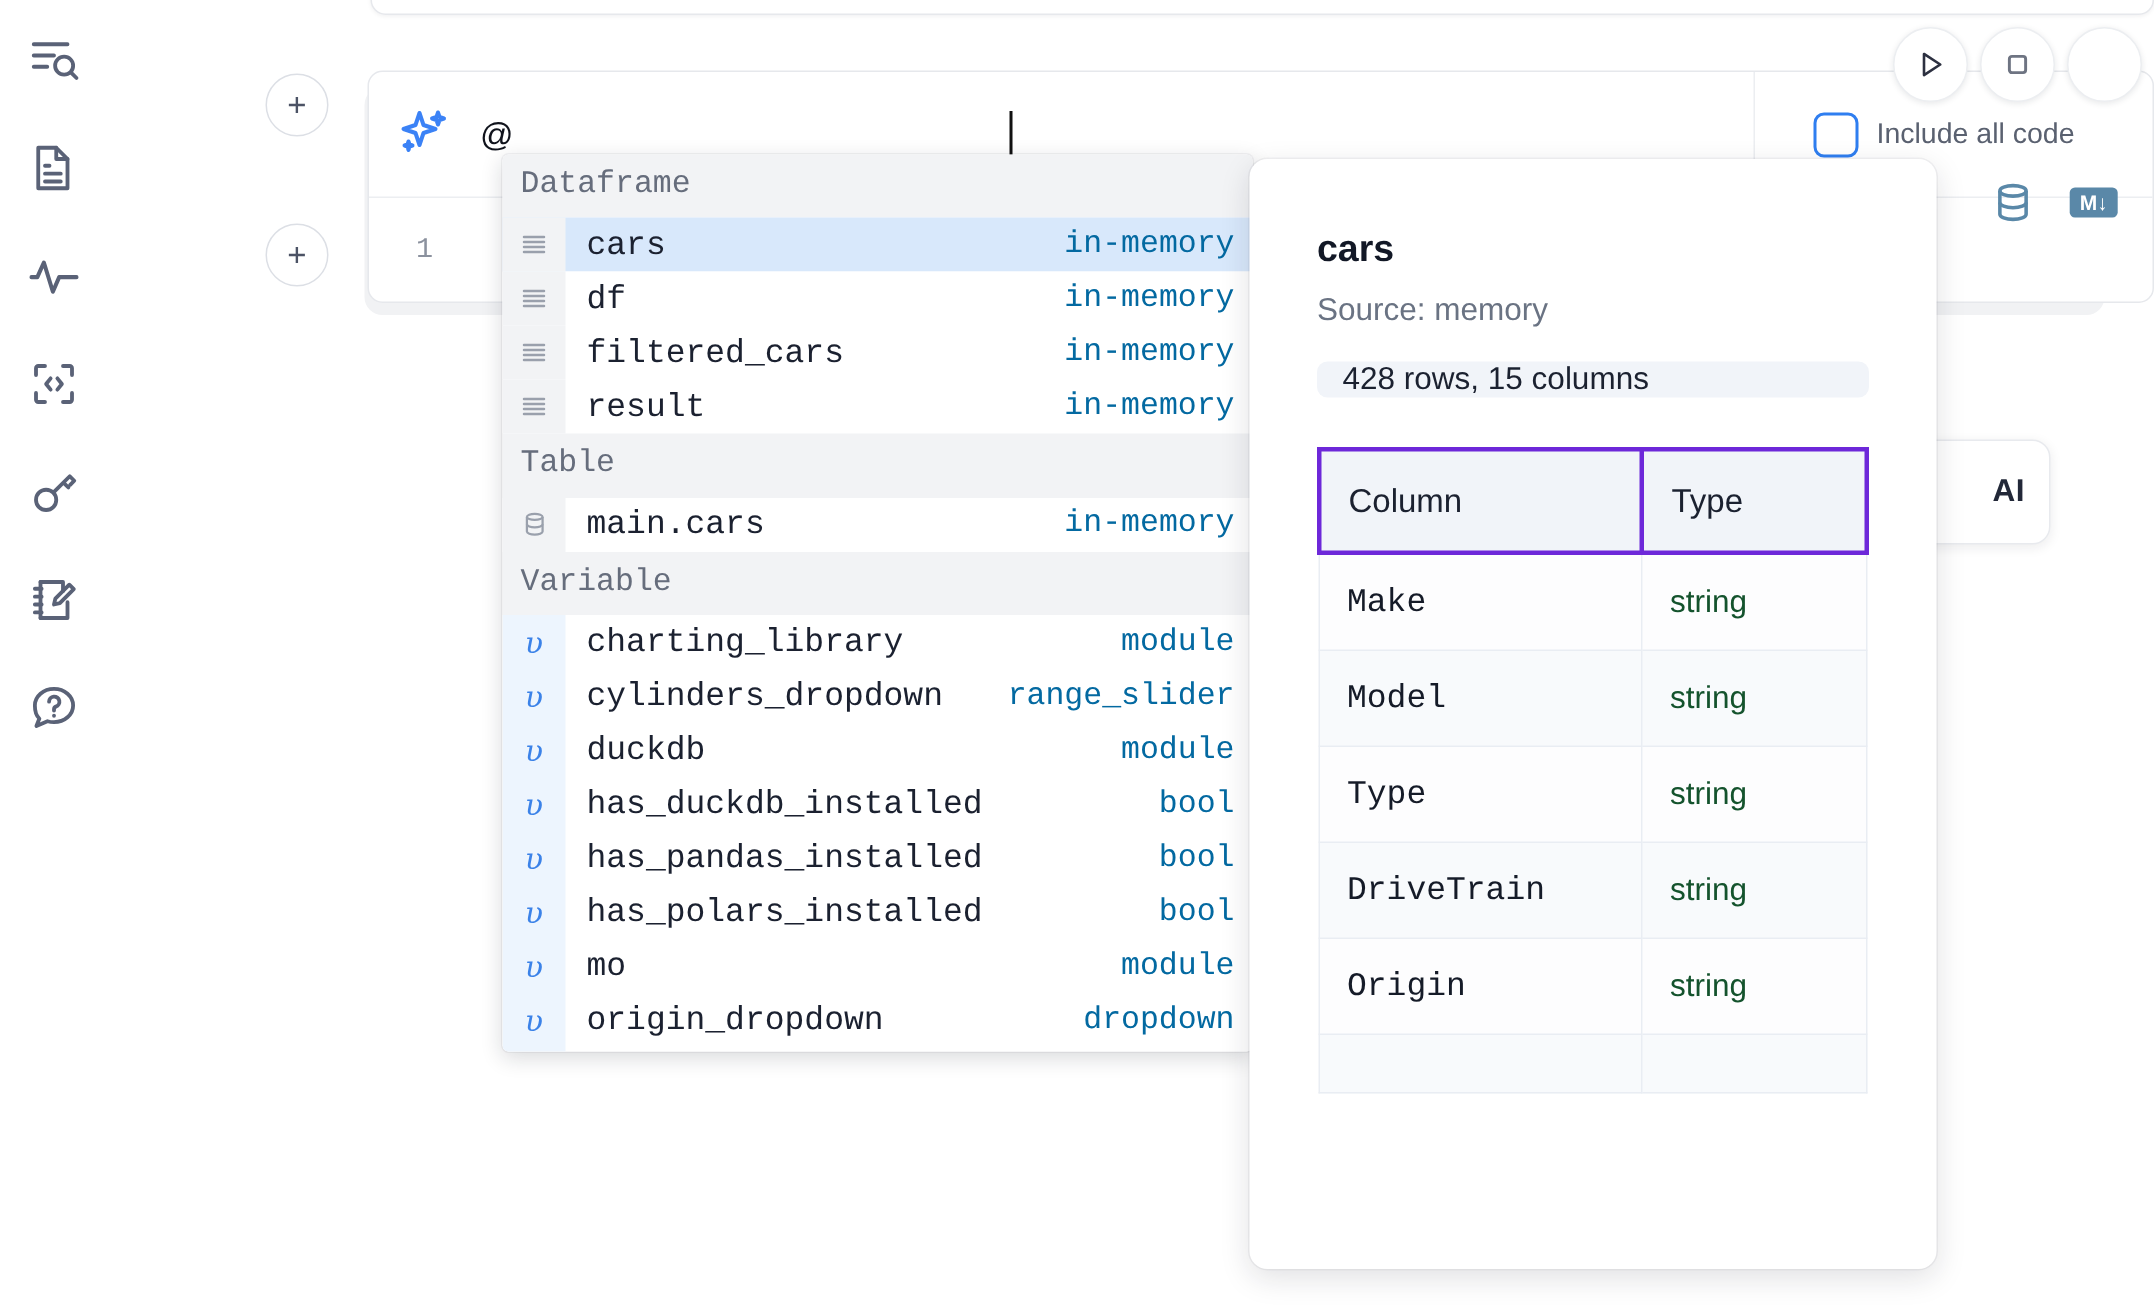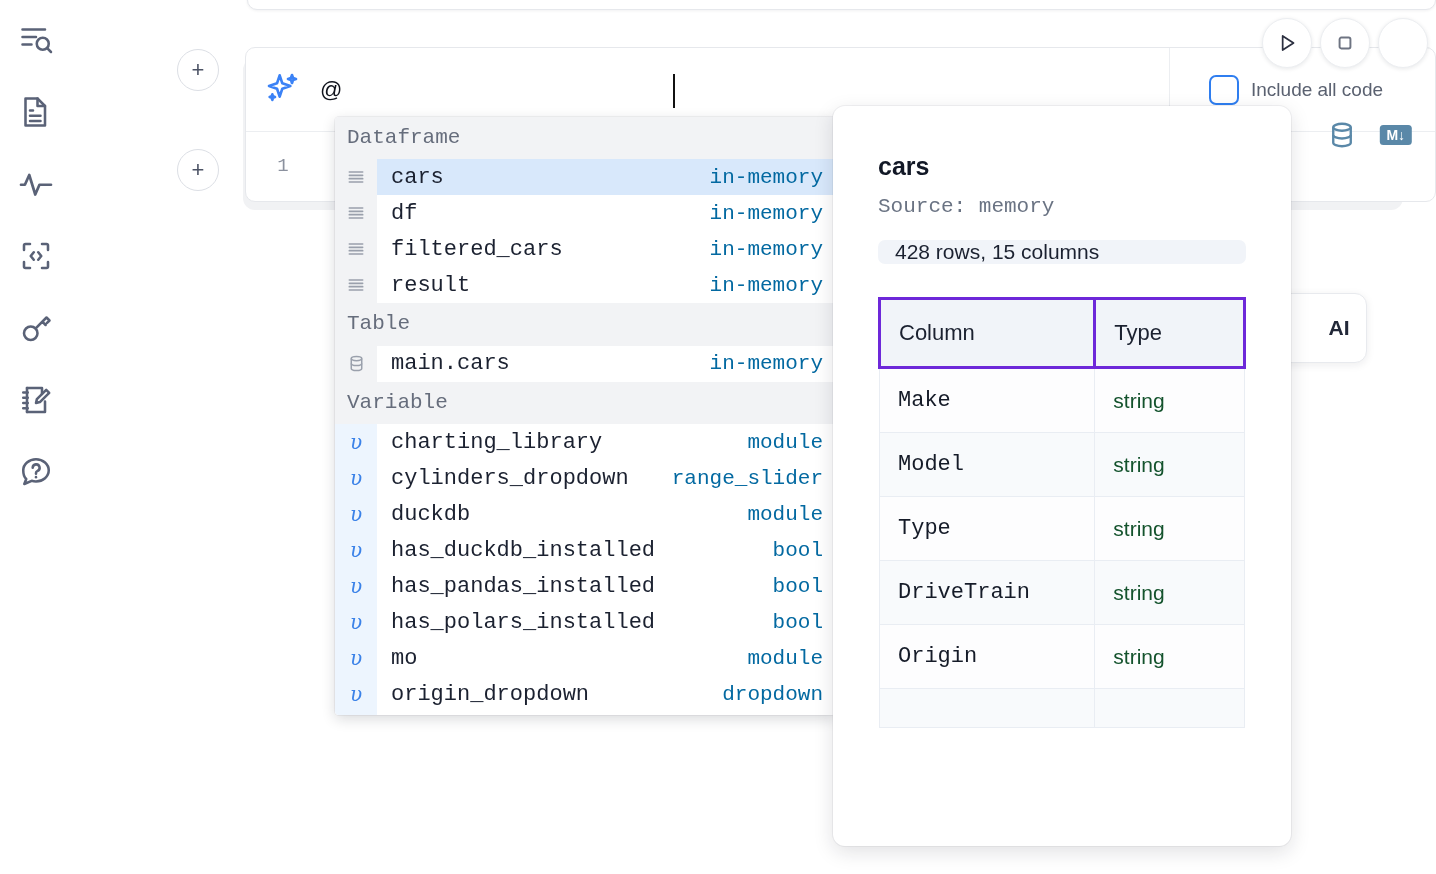--- a/index.html
+++ b/index.html
@@ -104,21 +104,21 @@
     position: absolute; left: 1185px; top: 293px; width: 182px; height: 70px;
     background: #fff; border: 1px solid #e8eaee; border-radius: 12px;
     box-shadow: 0 2px 8px rgba(20,25,40,.08);
     display: flex; align-items: center; justify-content: flex-end;
     padding-right: 16px;
     font-size: 21px; font-weight: 700; color: #222838; letter-spacing: .3px;
   }
 
   
   .ac {
-    position: absolute; left: 335px; top: 117px; width: 500px; height: 598px;
+    position: absolute; left: 335px; top: 103px; width: 500px; height: 598px;
     background: #ffffff;
     border-radius: 4px;
     box-shadow: 0 4px 14px rgba(20,25,40,.16), 0 0 0 1px rgba(20,25,40,.05);
     overflow: hidden;
     font-family: "Liberation Mono", monospace;
     z-index: 20;
   }
   .ac-group {
     background: #f2f3f5; color: #666d7c;
     font-size: 21px; padding: 6px 0 6px 12px; line-height: 1.45;
@@ -147,21 +147,21 @@
 
   
   .doc {
     position: absolute; left: 833px; top: 106px; width: 458px; height: 740px;
     background: #ffffff; border-radius: 12px;
     box-shadow: 0 6px 20px rgba(20,25,40,.13), 0 0 0 1px rgba(20,25,40,.05);
     overflow: hidden; z-index: 30;
   }
   .doc-inner { padding: 46px 45px 0 45px; }
   .doc-title { font-size: 25px; font-weight: 700; color: #121826; margin: 0 0 14px 0; }
-  .doc-source { font-size: 21px; color: #6a7383; margin: 0 0 22px 0; font-family: Liberation Mono, monospace; }
+  .doc-source { font-size: 21px; color: #6a7383; margin: 0 0 22px 0; }
   .doc-shape {
     background: #f1f4f9; border-radius: 7px; padding: 0 17px;
     font-size: 21px; color: #1b2130; margin-bottom: 33px;
   }
   .doc-table { width: 100%; border-collapse: collapse; table-layout: fixed; }
   .doc-table th {
     background: #f1f4f9; border: 3px solid #6d28d9; text-align: left;
     font-weight: 400; font-size: 22px; color: #1b2130;
     padding: 20px 0 20px 18px;
   }

